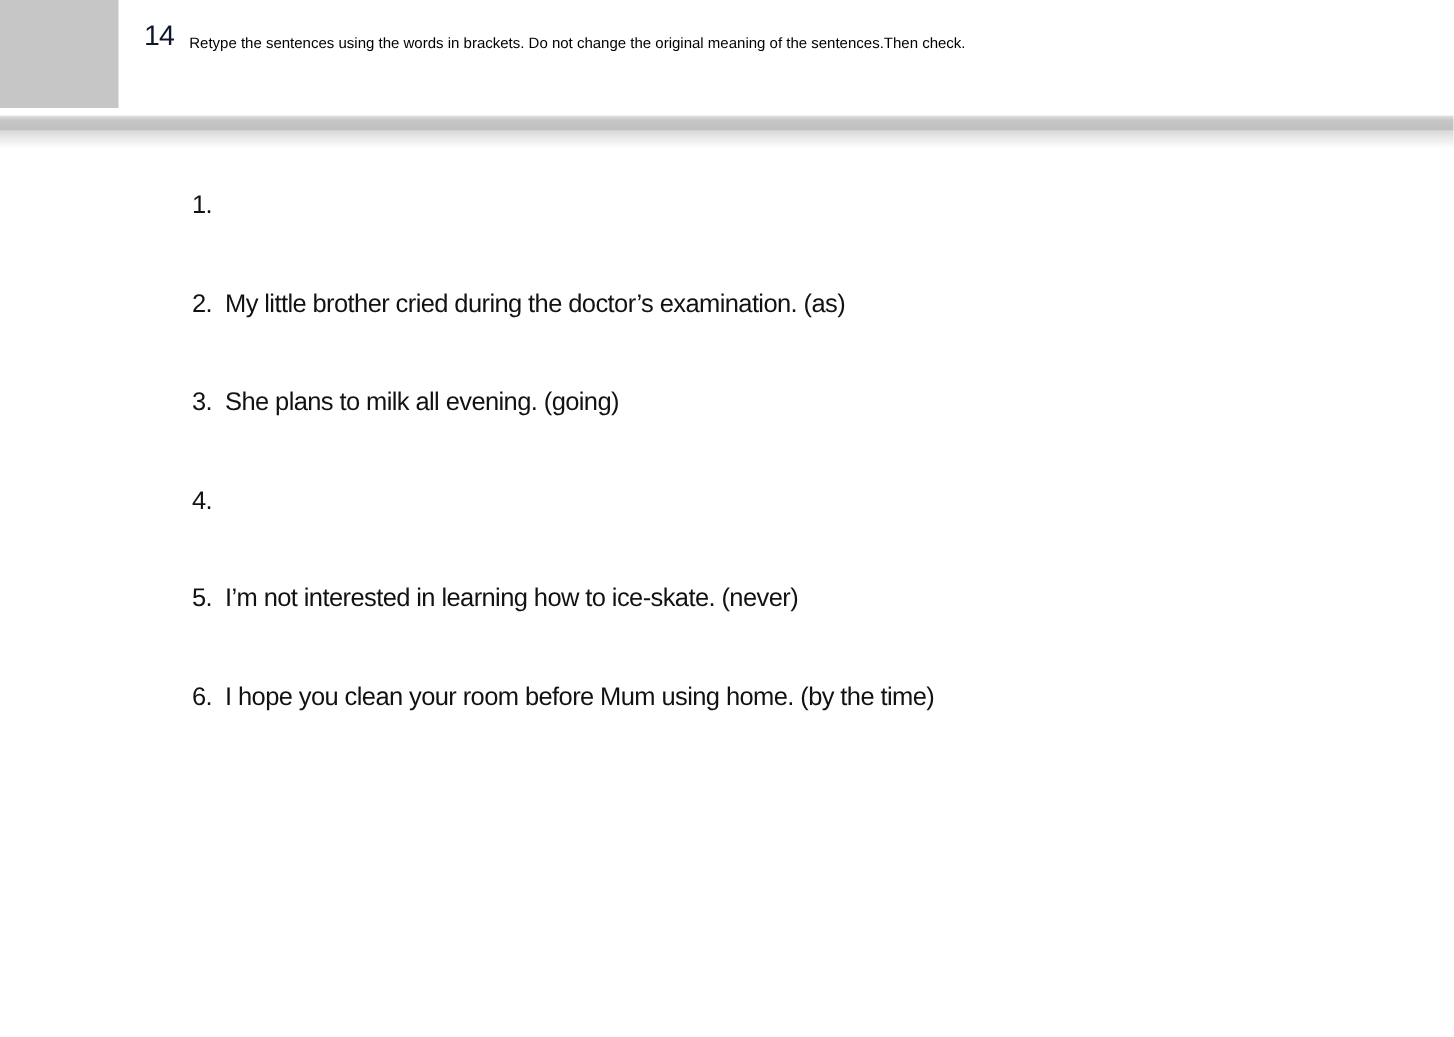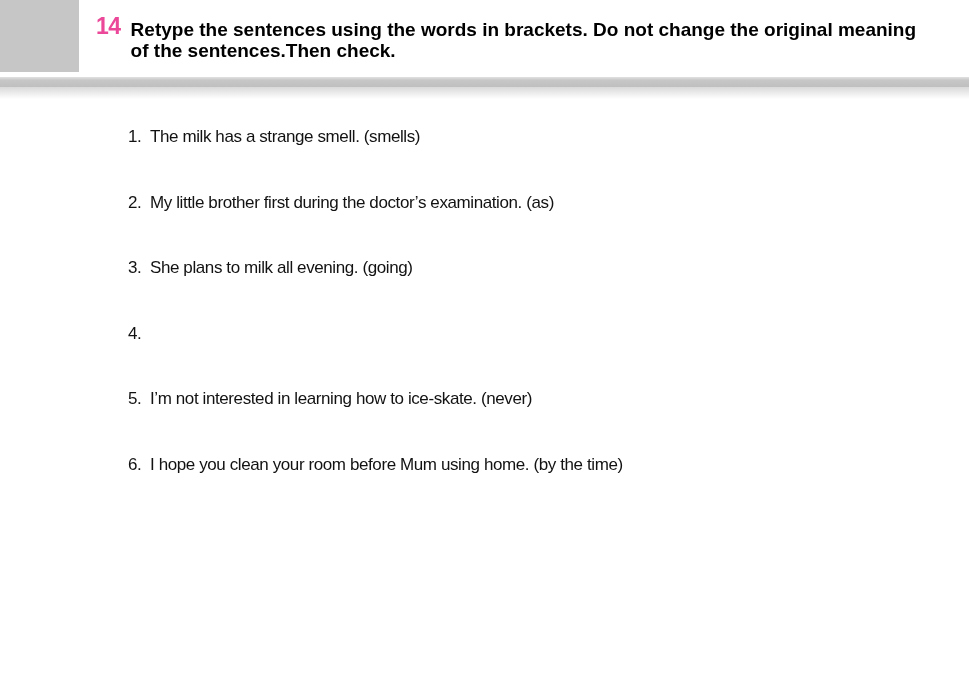--- a/index.html
+++ b/index.html
@@ -19,30 +19,30 @@
     width: 79px; height: 72px;
     background: #c6c6c6;
   }
   .header {
     position: absolute;
     left: 96px; top: 15px;
     display: flex;
     align-items: flex-start;
   }
   .exercise-number {
-    font-size: 23px;
-    font-weight: bold;
-    color: #ec4899;
+    font-size: 19px;
+    font-weight: normal;
+    color: #0f172a;
     line-height: 1;
     margin-right: 10px;
     letter-spacing: -0.5px;
   }
   .instruction {
-    font-size: 19px;
-    font-weight: bold;
+    font-size: 10px;
+    font-weight: normal;
     color: #000000;
     line-height: 21px;
     width: 790px;
     padding-top: 4px;
   }
 
   
   .divider {
     position: absolute;
     left: 0; top: 77px;
@@ -87,25 +87,24 @@
   <div class="exercise-number">14</div>
   <div class="instruction">Retype the sentences using the words in brackets. Do not change the original meaning of the sentences.Then check.</div>
 </div>
 
 <div class="divider"></div>
 <div class="divider-shadow"></div>
 
 <ol class="sentence-list">
   <li class="sentence-item">
     <span class="sentence-number">1.</span>
-    <span class="sentence-text">The milk has a strange smell. (smells)</span>
   </li>
   <li class="sentence-item">
     <span class="sentence-number">2.</span>
-    <span class="sentence-text">My little brother first during the doctor’s examination. (as)</span>
+    <span class="sentence-text">My little brother cried during the doctor’s examination. (as)</span>
   </li>
   <li class="sentence-item">
     <span class="sentence-number">3.</span>
     <span class="sentence-text">She plans to milk all evening. (going)</span>
   </li>
   <li class="sentence-item">
     <span class="sentence-number">4.</span>
   </li>
   <li class="sentence-item">
     <span class="sentence-number">5.</span>

